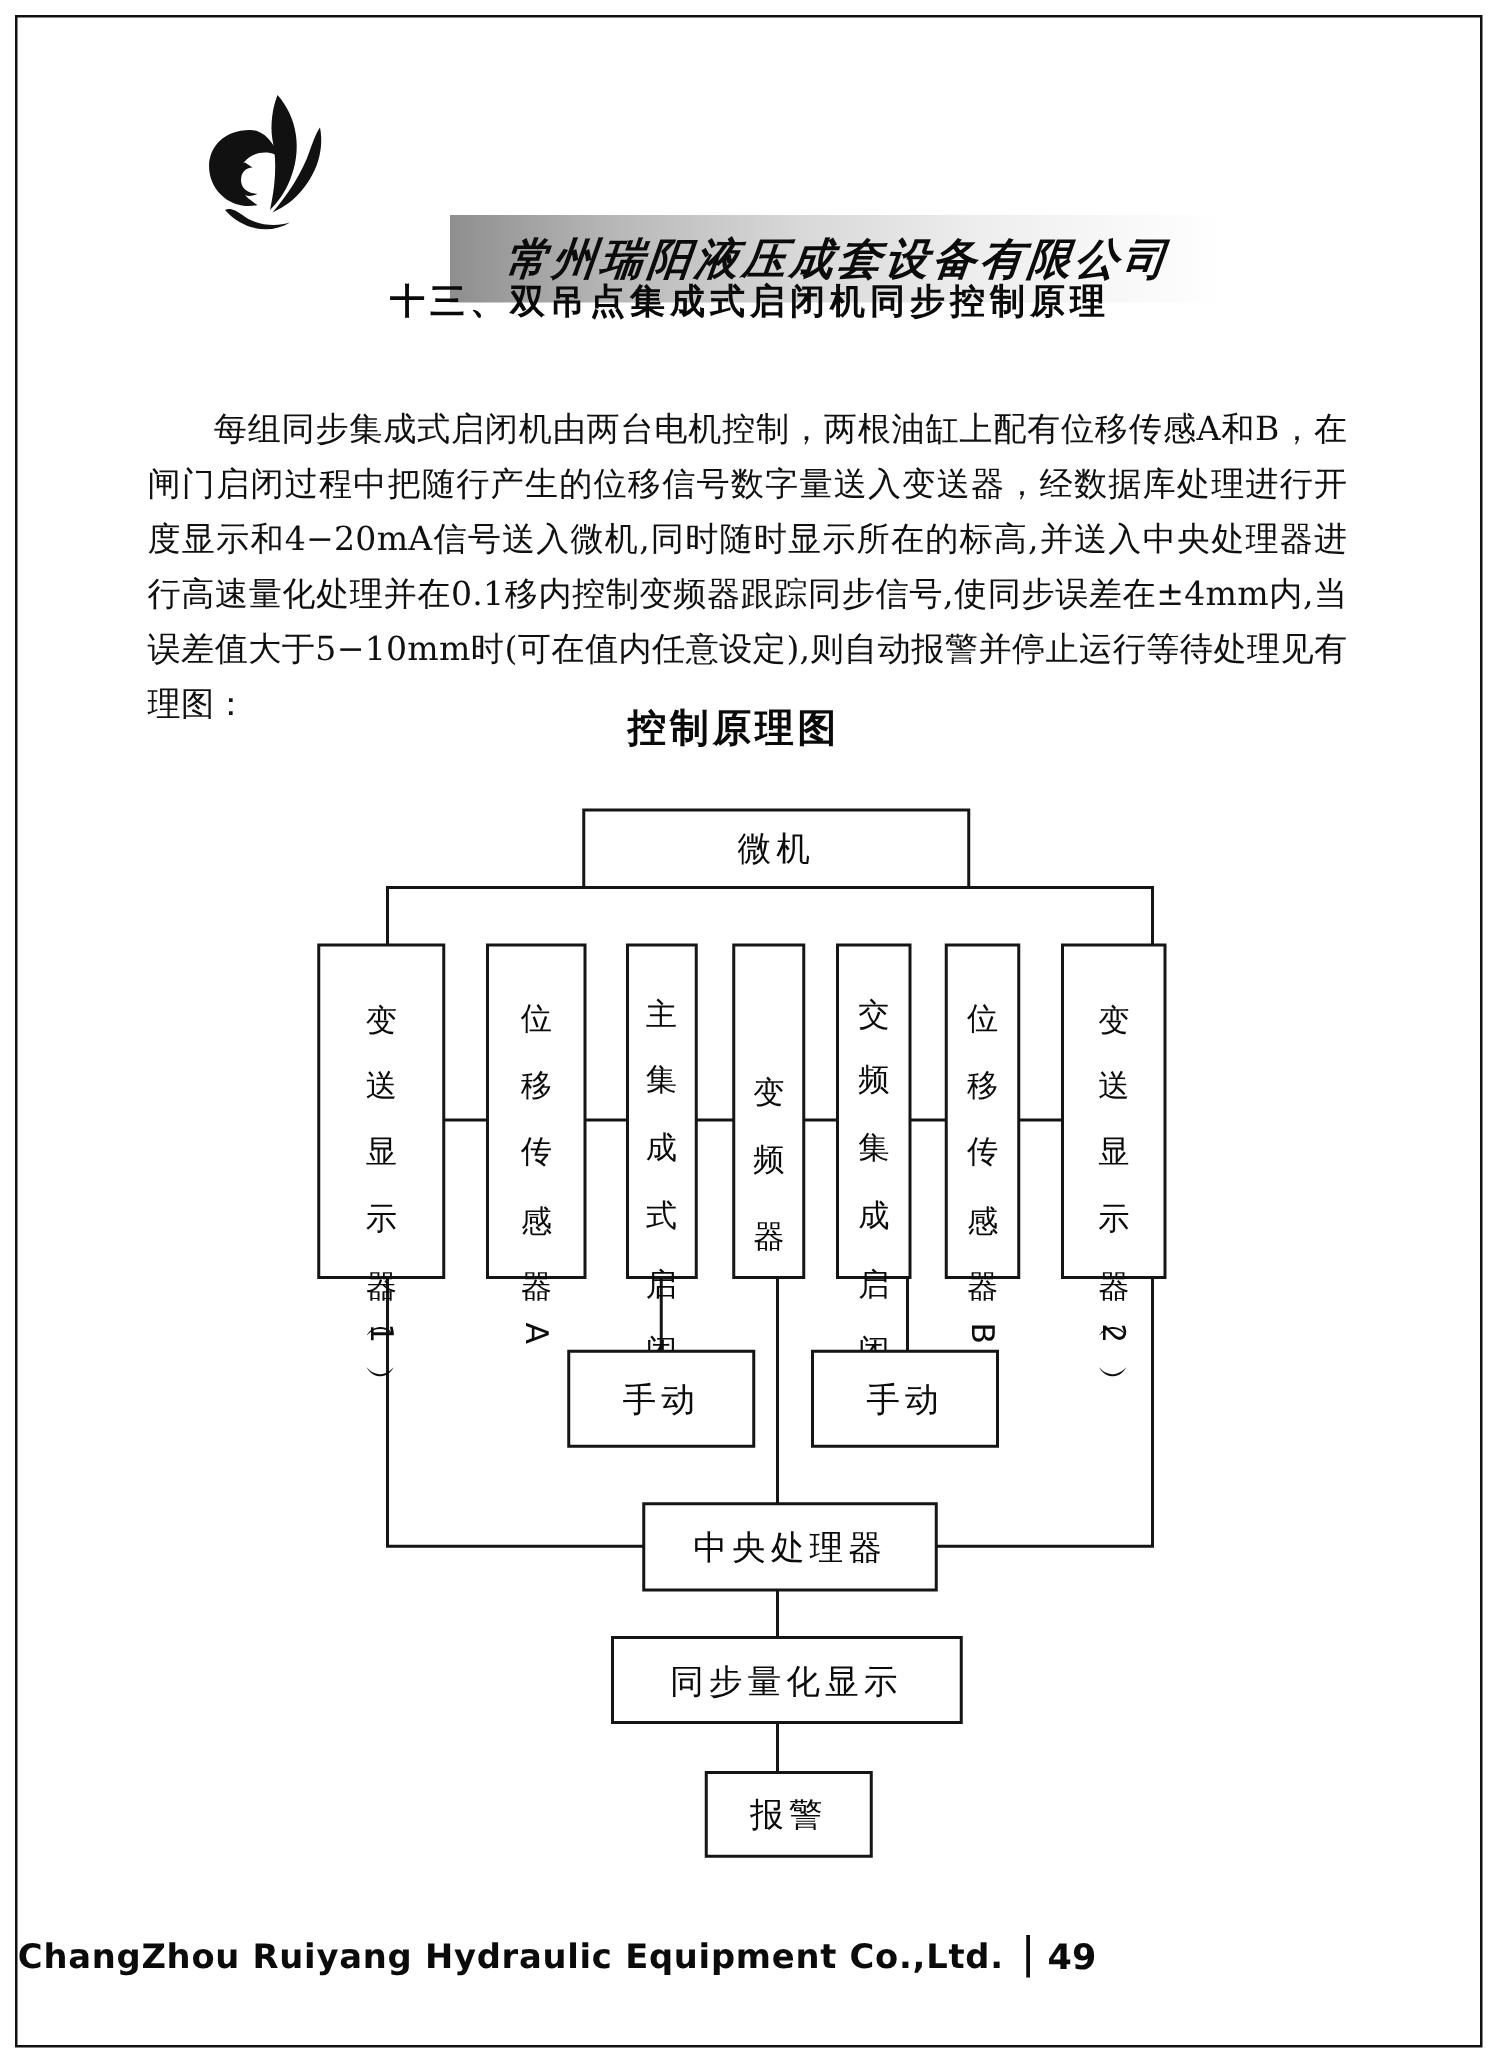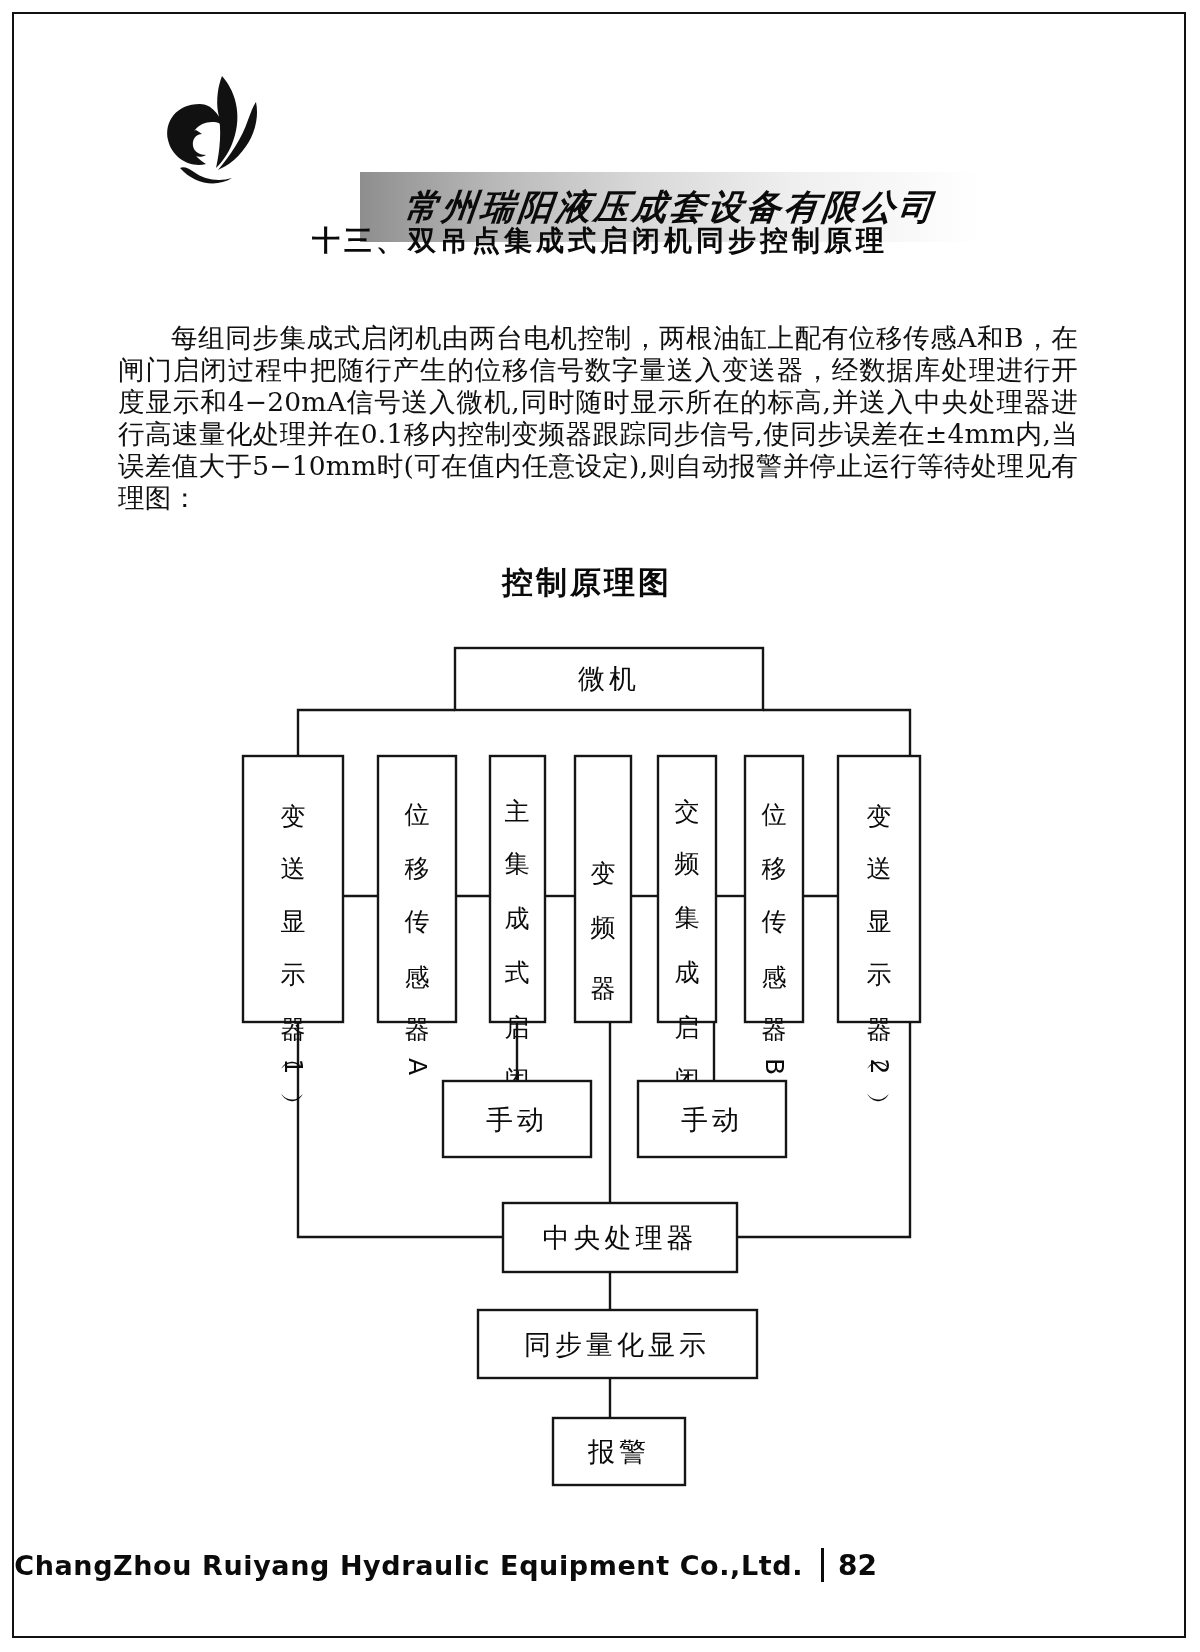--- a/index.html
+++ b/index.html
@@ -68,21 +68,21 @@
     color: #0a0a0a;
   }
 
   
   .body-text {
     position: absolute;
     left: 118px; top: 322px;
     width: 960px;
     font-family: "DejaVu Serif", "Liberation Serif", serif;
     font-size: 26.5px;
-    line-height: 32px;
+    line-height: 44px;
     color: #101010;
     text-align: justify;
     letter-spacing: 0.2px;
   }
   .body-text p { margin: 0; text-indent: 2em; }
 
   
   .diagram-caption {
     position: absolute;
     left: 0; top: 562px;
@@ -90,21 +90,21 @@
     text-align: center;
     font-size: 31px;
     font-weight: 700;
     letter-spacing: 3px;
     color: #0a0a0a;
   }
 
   
   .diagram {
     position: absolute;
-    left: 0; top: 626px;
+    left: 12px; top: 626px;
     width: 1088px; height: 880px;
   }
   .diagram svg { display: block; }
 
   .bx { fill: #ffffff; stroke: #151515; stroke-width: 2.4; }
   .ln { stroke: #151515; stroke-width: 2.4; fill: none; }
 
   .htext {
     font-family: "DejaVu Sans", "Liberation Sans", sans-serif;
     font-size: 27px;
@@ -330,16 +330,16 @@
         <text class="htext" x="619" y="835">报警</text>
       </g>
 
     </svg>
   </div>
 
   <div class="footer">
     <div class="footer-inner">
       <span class="footer-company">ChangZhou Ruiyang Hydraulic Equipment Co.,Ltd.</span>
       <span class="footer-div"></span>
-      <span class="footer-page">82</span>
+      <span class="footer-page">49</span>
     </div>
   </div>
 </div>
 
 </body></html>

